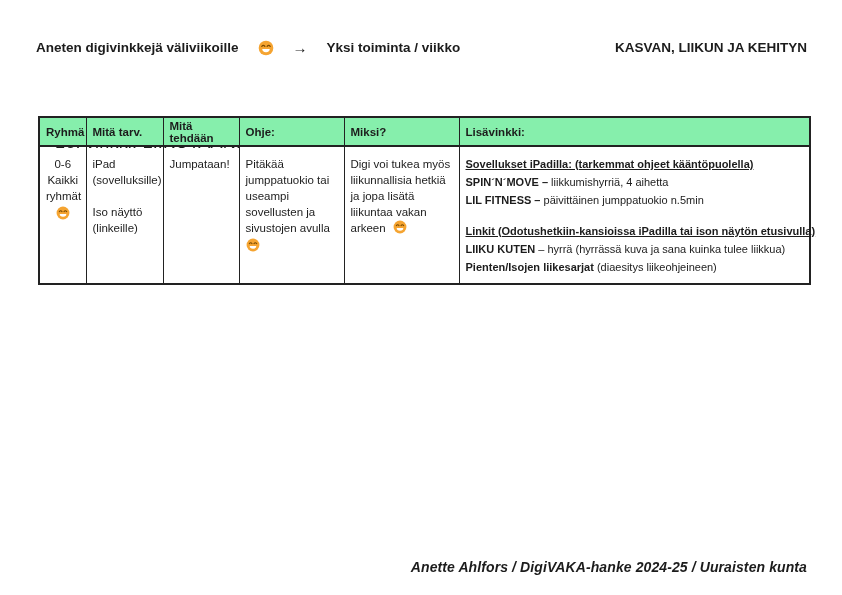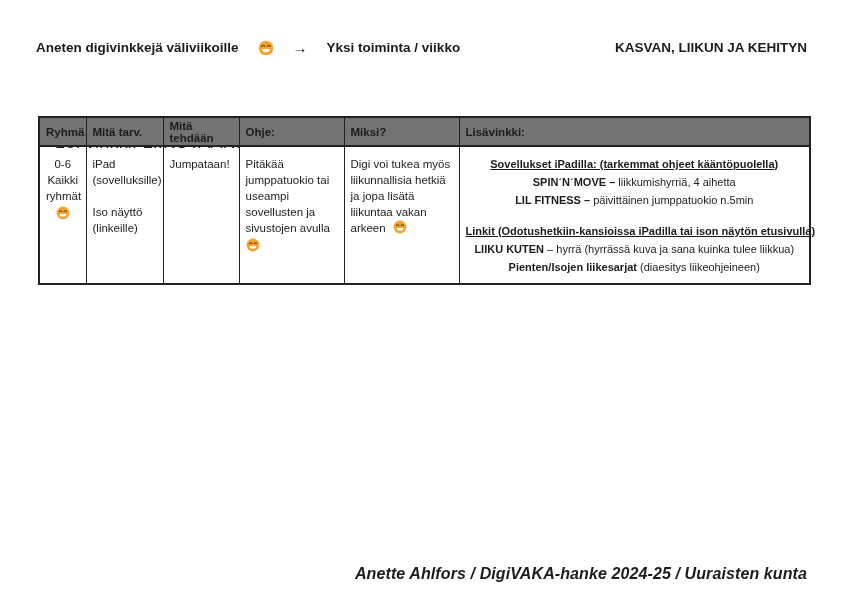--- a/index.html
+++ b/index.html
@@ -23,45 +23,44 @@
     font-size:18px; letter-spacing:0.2px;margin-top:41px;
   }
   table.tips {
     position:absolute; left:38px; top:116px;
     width:771px; border-collapse:collapse;
     table-layout:fixed;
   }
   table.tips, table.tips th, table.tips td { border:1px solid #222; }
   table.tips { border-width:2px; }
   table.tips thead th {
-    height:29px; background:#737373;
+    height:29px; background:#86efac;
     border-bottom-width:2px;
     font-size:11.5px; text-align:left; vertical-align:middle;
     padding:0 6px; font-weight:bold;
   }
   table.tips tbody td {
     height:124px; vertical-align:top;
     padding:9px 6px 6px 6px;
     font-size:11.5px; line-height:16px;
   }
   .pre { white-space:pre-line; }
   td.c-ryhma { text-align:center; line-height:18px; }
   td.c-lisa { padding-left:8px; }
-  .lv-line { line-height:17px; margin-bottom:1px; white-space:nowrap; font-size:11px;text-align:center; }
+  .lv-line { line-height:17px; margin-bottom:1px; white-space:nowrap; font-size:11px; }
   .lv-gap { height:13px; }
   .b { font-weight:bold; }
   .u { text-decoration:underline; }
   .emoji { width:14px; height:14px; vertical-align:-2px; }
   .emoji-lg { width:16px; height:16px; }
   .cell-emoji { margin-top:2px; }
   .footer {
     position:absolute; right:35px; top:559px;
-    font-size:16px; font-weight:bold; font-style:italic;
+    font-size:14px; font-weight:bold; font-style:italic;
     letter-spacing:0.1px;
-    margin-top:6px;
   }
 </style>
 </head>
 <body>
 
 <div class="topbar">
   <div class="topbar-left">
     <span>Aneten digivinkkejä väliviikoille</span>
     <svg class="emoji emoji-lg" viewBox="0 0 36 36">
       <circle cx="18" cy="18" r="16.5" fill="#F5A431"></circle>

